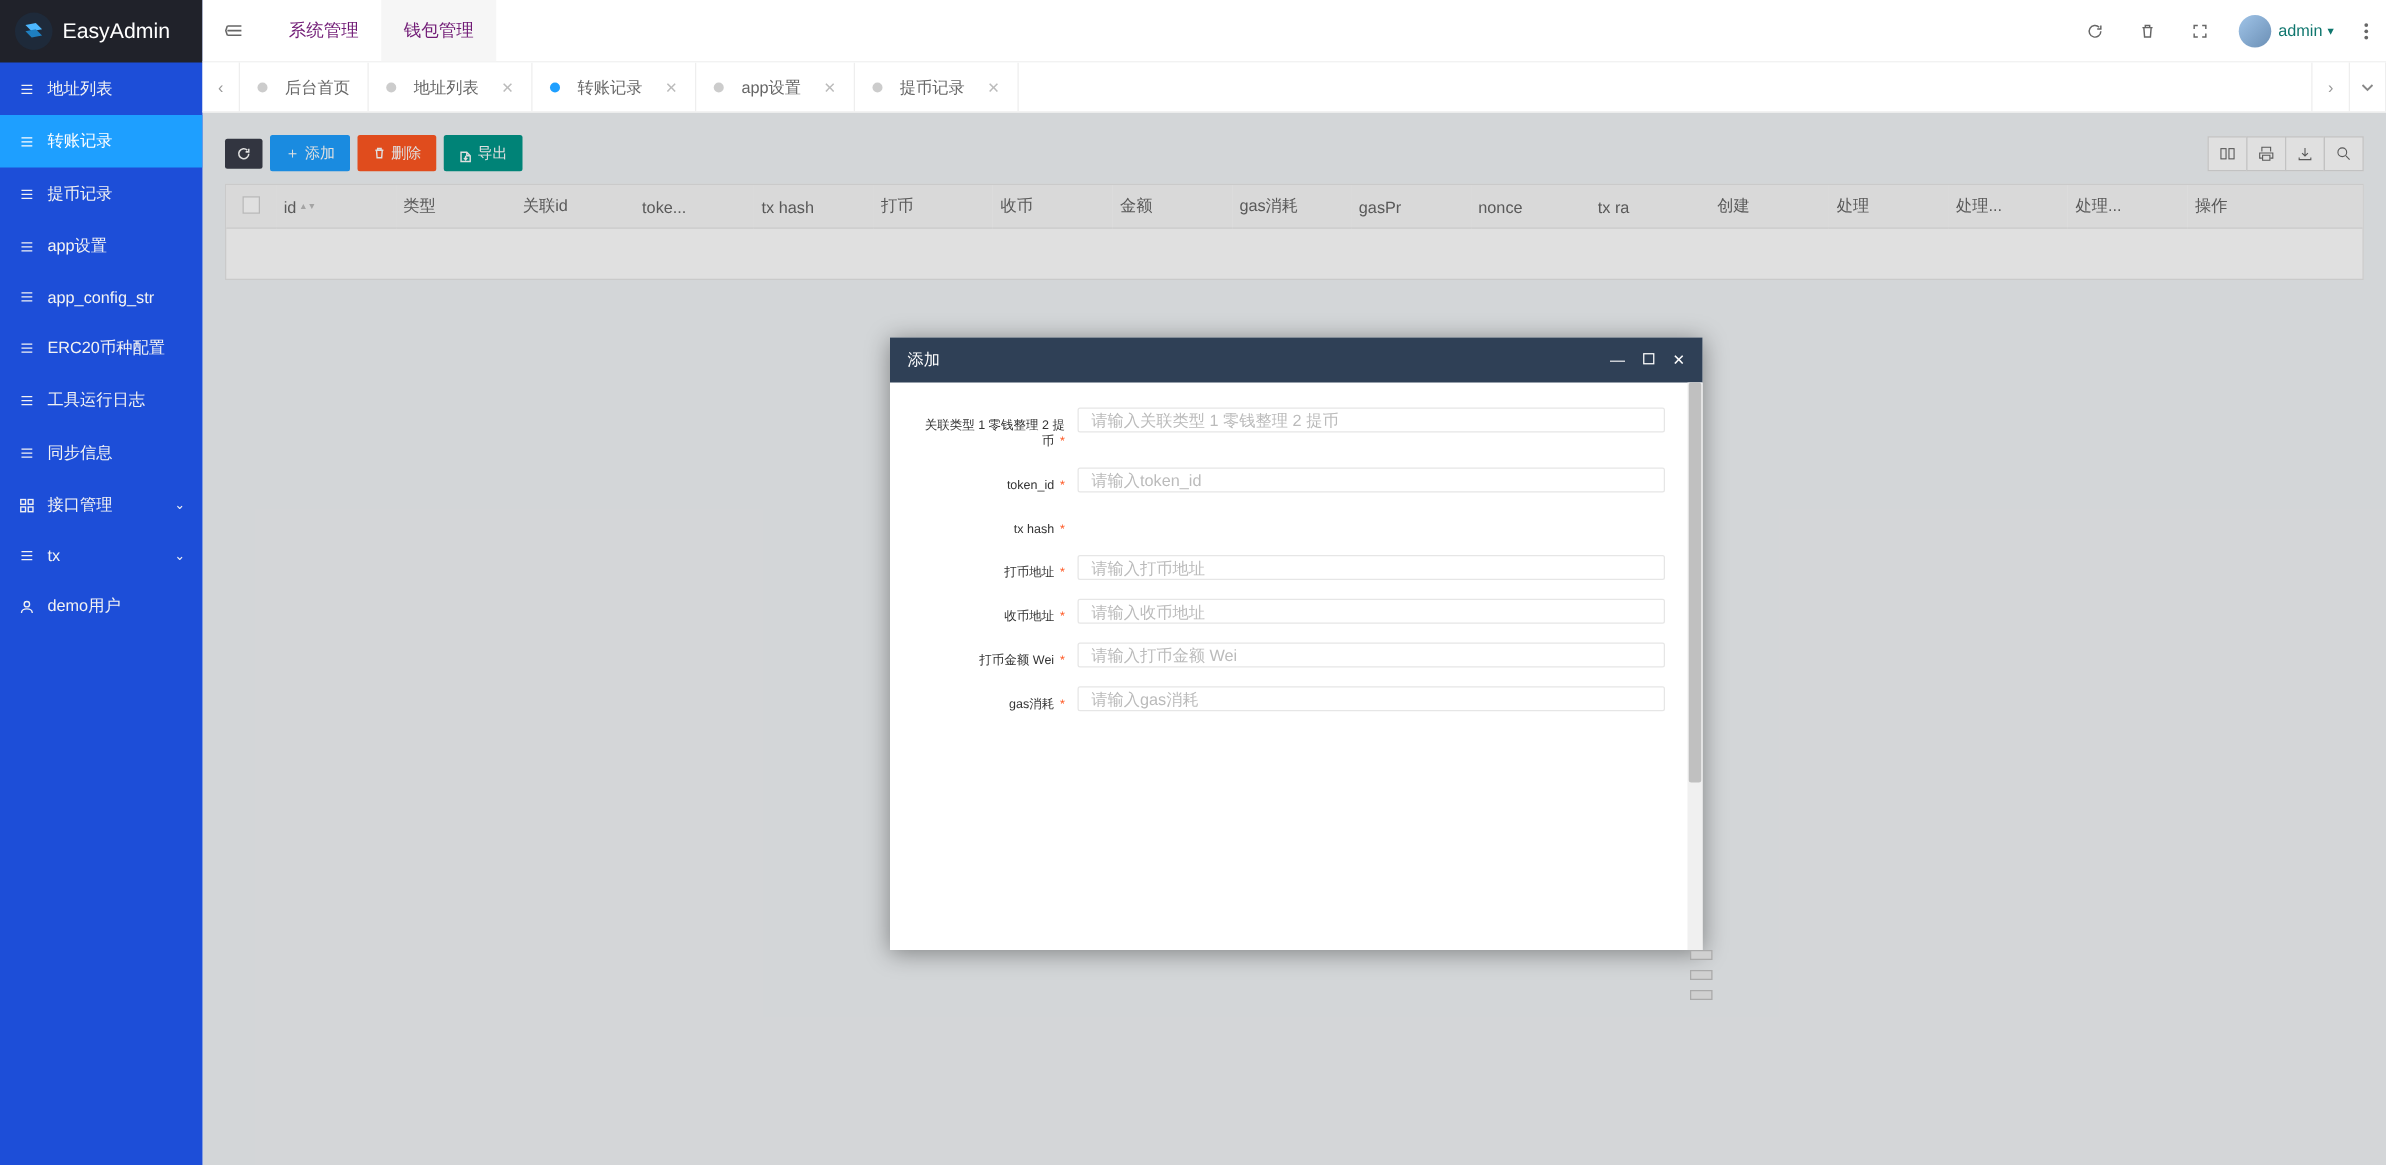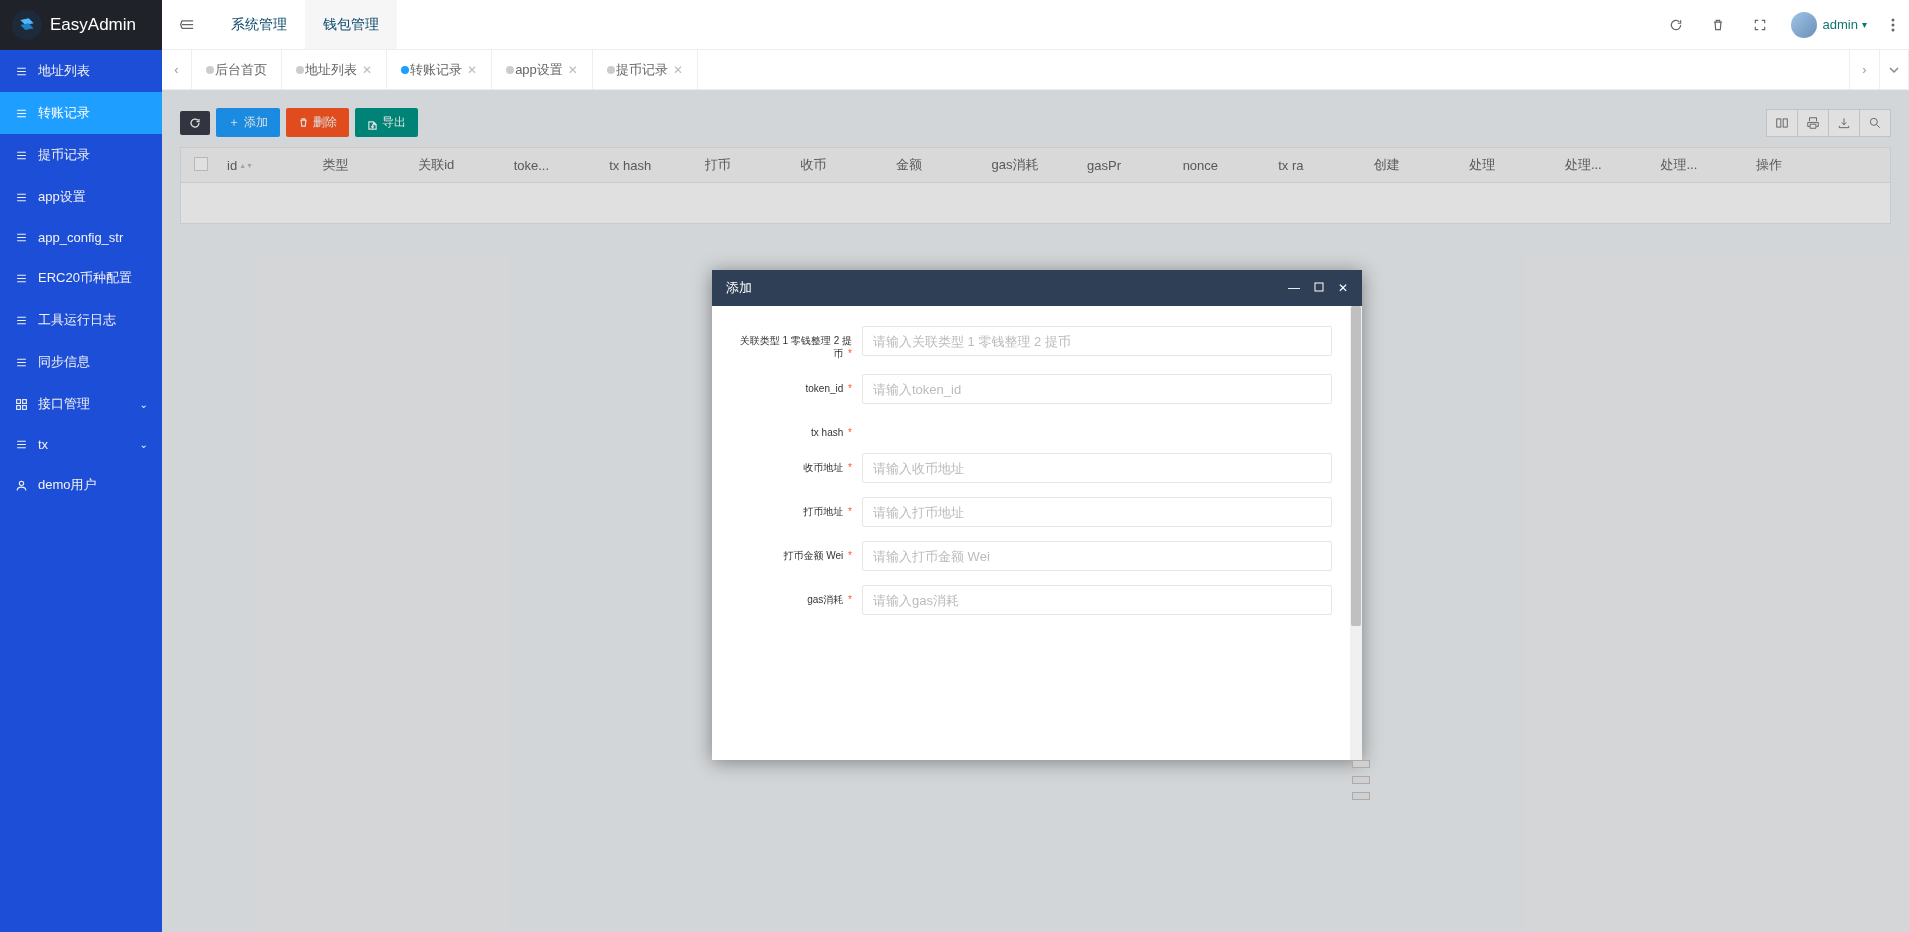--- a/index.html
+++ b/index.html
@@ -15,34 +15,34 @@
 .side-menu { flex: 1; overflow-y: auto; }
 .side-item { display: flex; align-items: center; padding: 12px 14px; color: #f3f3f3; cursor: pointer; font-size: 13px; gap: 10px; }
 .side-item.active { background: #1e9fff; color: #fff; }
 .side-item .icon { width: 14px; display: inline-flex; justify-content: center; }
 .side-item .arrow { margin-left: auto; font-size: 10px; }
 
 
 .main { flex: 1; display: flex; flex-direction: column; min-width: 0; }
 .header { height: 50px; background: #fff; display: flex; align-items: stretch; border-bottom: 1px solid #eee; }
 .header-left { display: flex; align-items: stretch; }
-.hdr-btn { display: flex; align-items: center; padding: 0 18px; cursor: pointer; color: #0c4a6e; font-size: 14px; }
+.hdr-btn { display: flex; align-items: center; padding: 0 18px; cursor: pointer; color: #701a75; font-size: 14px; }
 .hdr-btn.active-tab { background: #f6f6f6; }
 .header-right { margin-left: auto; display: flex; align-items: stretch; }
 .hdr-icon { display: flex; align-items: center; padding: 0 14px; cursor: pointer; color: #666; }
 .avatar { width: 26px; height: 26px; border-radius: 50%; background: linear-gradient(135deg,#a0c4e8,#6b8fb5); margin-right: 6px; }
 .user-drop { display: flex; align-items: center; padding: 0 10px; cursor: pointer; color: #0f766e; }
 
 
 .tabbar { height: 40px; background: #fff; display: flex; align-items: stretch; border-bottom: 1px solid #eee; position: relative; }
 .tab-nav-btn { width: 30px; display: flex; align-items: center; justify-content: center; cursor: pointer; color: #999; border-right: 1px solid #eee; }
 .tab-nav-btn.right { border-right: none; border-left: 1px solid #eee; }
 .tab-nav-btn.menu { border-left: 1px solid #eee; }
 .tabs { flex: 1; display: flex; align-items: stretch; overflow: hidden; }
-.tab { display: flex; align-items: center; padding: 0 14px; cursor: pointer; color: #666; font-size: 13px; gap: 1px; border-right: 1px solid #eee; }
+.tab { display: flex; align-items: center; padding: 0 14px; cursor: pointer; color: #666; font-size: 13px; gap: 14px; border-right: 1px solid #eee; }
 .tab .dot { width: 8px; height: 8px; border-radius: 50%; background: #ccc; }
 .tab.active .dot { background: #1e9fff; }
 .tab .close { color: #bbb; font-size: 12px; margin-left: 4px; }
 
 
 .content { flex: 1; padding: 18px; position: relative; overflow: hidden; }
 .overlay { position: absolute; inset: 0; background: rgba(0,0,0,0.12); z-index: 5; }
 .toolbar-row { display: flex; align-items: center; gap: 6px; margin-bottom: 10px; }
 .btn { display: inline-flex; align-items: center; gap: 4px; padding: 6px 12px; font-size: 12px; border-radius: 2px; cursor: pointer; color: #fff; border: none; }
 .btn-refresh { background: #393d49; padding: 6px 9px; }
@@ -65,21 +65,21 @@
 .modal-header { background: #2f4056; color: #fff; height: 36px; display: flex; align-items: center; padding: 0 14px; font-size: 13px; }
 .modal-header-btns { margin-left: auto; display: flex; gap: 14px; }
 .modal-header-btns span { cursor: pointer; font-size: 12px; }
 .modal-body { flex: 1; overflow-y: auto; padding: 20px 30px 20px 20px; }
 .modal-scrollbar-track { position: absolute; right: 0; top: 36px; bottom: 0; width: 12px; background: #f0f0f0; }
 .modal-scrollbar-thumb { position: absolute; right: 1px; top: 0; width: 10px; height: 320px; background: #c0c0c0; border-radius: 2px; }
 .form-row { display: flex; align-items: flex-start; margin-bottom: 14px; }
 .form-label { width: 130px; text-align: right; padding-right: 10px; font-size: 10px; color: #333; padding-top: 8px; line-height: 1.3; }
 .form-label .req { color: #ff5722; margin-left: 2px; }
 .form-input { flex: 1; }
-.form-input input { width: 100%; height: 30px; border: 1px solid #e6e6e6; border-radius: 2px; padding: 0 10px; font-size: 13px; color: #a21caf; }
+.form-input input { width: 100%; height: 20px; border: 1px solid #e6e6e6; border-radius: 2px; padding: 0 10px; font-size: 13px; color: #a21caf; }
 .form-input input::placeholder { color: #bbb; }
 
 
 .resize-handle { position: absolute; right: -8px; bottom: -40px; width: 18px; height: 40px; display:flex; flex-direction:column; justify-content:space-between; }
 .resize-handle span { display:block; height:8px; background:#d0d0d0; border:1px solid #aaa; }
 
 .chk { width: 14px; height: 14px; border: 1px solid #d2d2d2; display: inline-block; background: #fff; }
 </style>
 </head>
 <body>
@@ -378,26 +378,26 @@
               <div class="form-input"><input type="text" placeholder="请输入关联类型 1 零钱整理 2 提币" style=""></div>
             </div>
             <div class="form-row">
               <div class="form-label">token_id <span class="req">*</span></div>
               <div class="form-input"><input type="text" placeholder="请输入token_id" style=""></div>
             </div>
             <div class="form-row">
               <div class="form-label">tx hash <span class="req">*</span></div>
             </div>
             <div class="form-row">
+              <div class="form-label">打币地址 <span class="req">*</span></div>
+              <div class="form-input"><input type="text" placeholder="请输入打币地址" style=""></div>
+            </div>
+            <div class="form-row">
               <div class="form-label">收币地址 <span class="req">*</span></div>
               <div class="form-input"><input type="text" placeholder="请输入收币地址" style=""></div>
-            </div>
-            <div class="form-row">
-              <div class="form-label">打币地址 <span class="req">*</span></div>
-              <div class="form-input"><input type="text" placeholder="请输入打币地址" style=""></div>
             </div>
             <div class="form-row">
               <div class="form-label">打币金额 Wei <span class="req">*</span></div>
               <div class="form-input"><input type="text" placeholder="请输入打币金额 Wei" style=""></div>
             </div>
             <div class="form-row">
               <div class="form-label">gas消耗 <span class="req">*</span></div>
               <div class="form-input"><input type="text" placeholder="请输入gas消耗" style=""></div>
             </div>
           </div>

